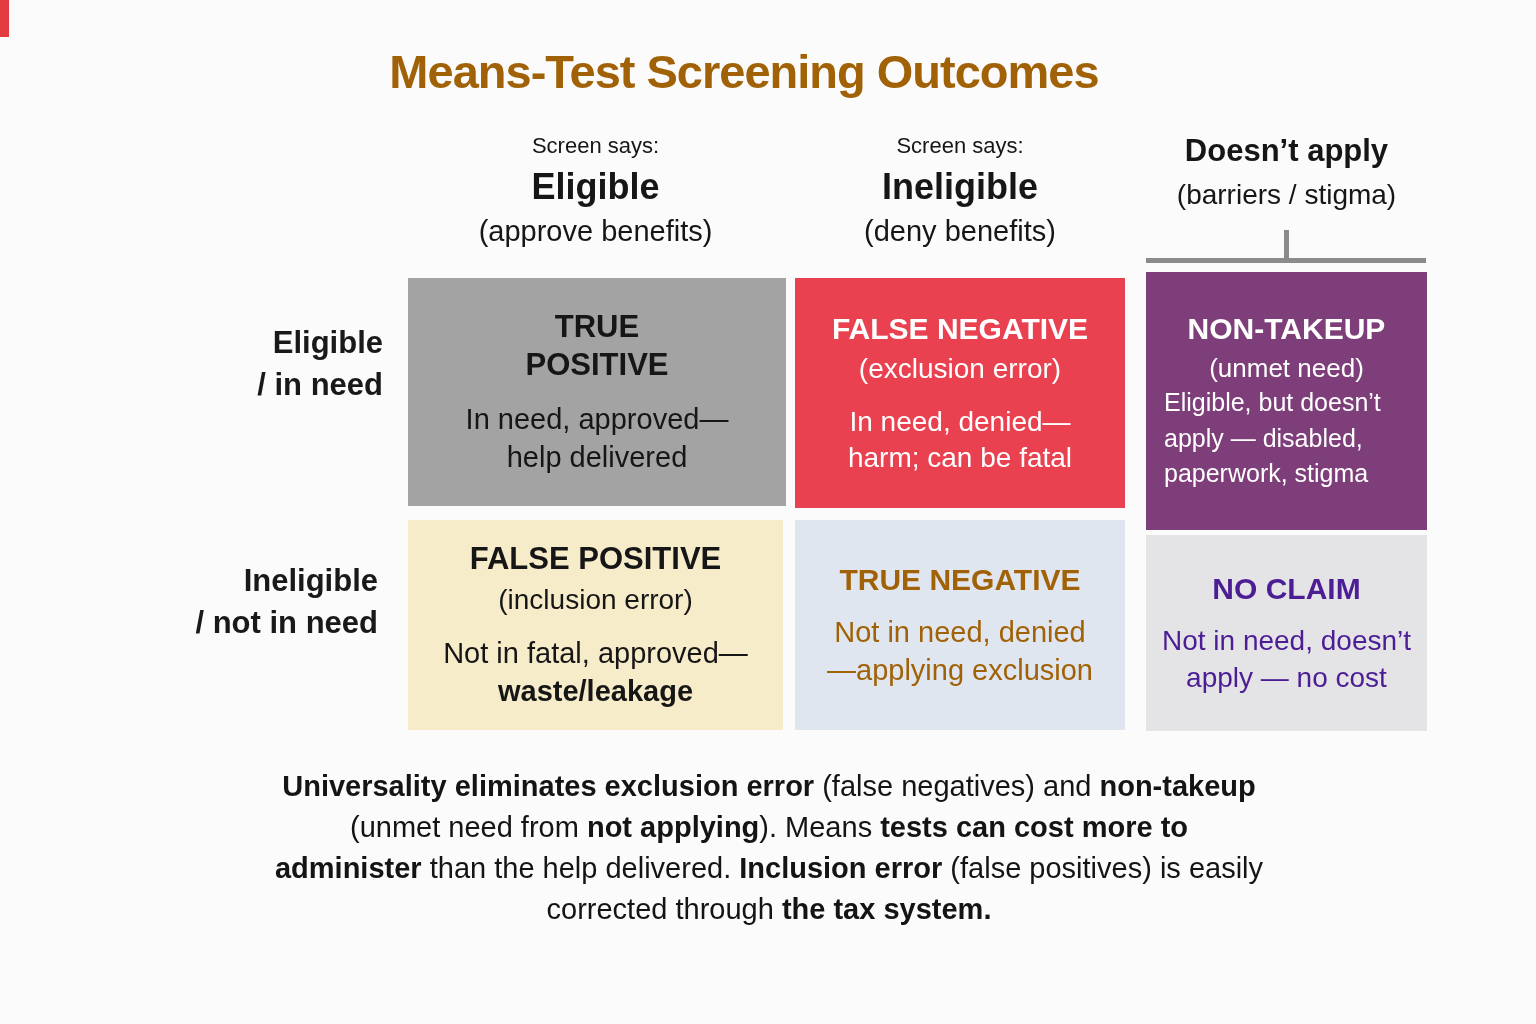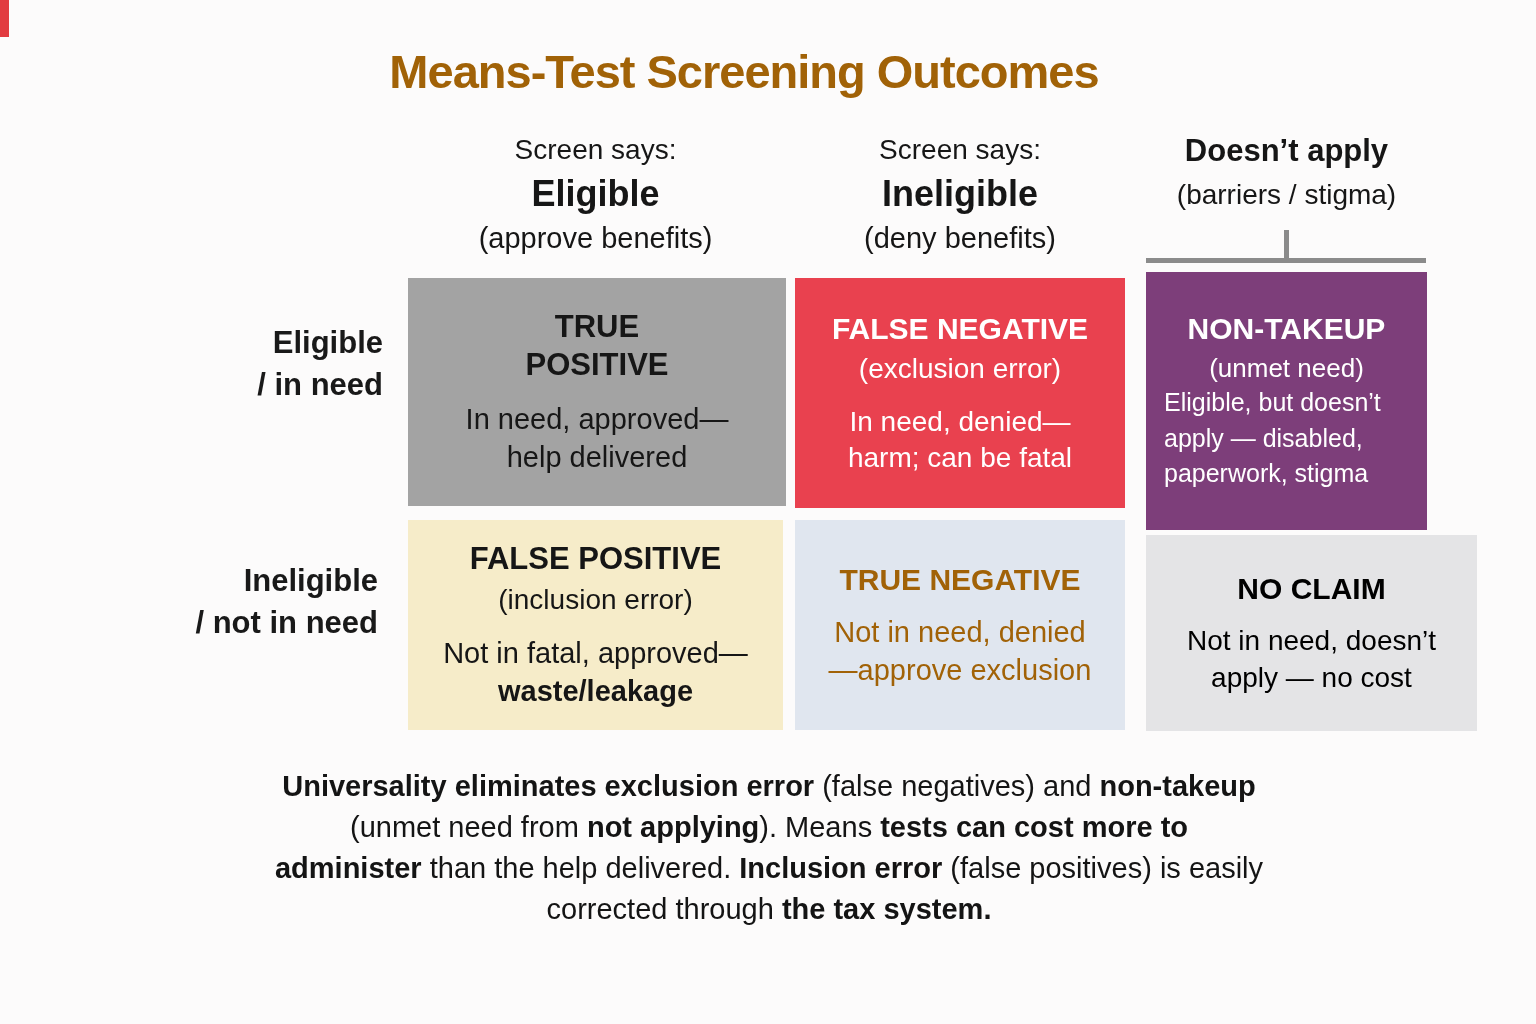--- a/index.html
+++ b/index.html
@@ -13,21 +13,21 @@
   }
   .corner-mark{
     position:absolute;left:0;top:0;width:9px;height:37px;background:#e23b40;
   }
   .title{
     position:absolute;left:0;top:44px;width:1472px;
     text-align:center;font-size:47px;font-weight:700;letter-spacing:-1px;color:#a16207;margin-left:8px;
   }
   
   .colhead{position:absolute;top:132px;text-align:center;line-height:1.25;}
-  .colhead .prefix{font-size:28px;font-weight:400;display:block;}
+  .colhead .prefix{font-size:22px;font-weight:400;display:block;}
   .colhead .label{font-size:36px;font-weight:700;display:block;margin-top:4px;}
   .colhead .sub{font-size:29px;font-weight:400;display:block;margin-top:4px;}
   .colhead-1{left:408px;width:375px;}
   .colhead-2{left:795px;width:330px;}
   .colhead-3{left:1146px;width:281px;}
   .colhead-3 .label{font-size:31px;margin-top:0;}
   .colhead-3 .sub{font-size:28px;margin-top:6px;}
   .bracket-line{position:absolute;left:1146px;top:258px;width:280px;height:5px;background:#8b8b8b;}
   .bracket-tick{position:absolute;left:1284px;top:230px;width:5px;height:30px;background:#8b8b8b;}
   
@@ -38,21 +38,21 @@
   .cell{
     position:absolute;display:flex;flex-direction:column;
     align-items:center;justify-content:center;text-align:center;
     line-height:1.3;
   }
   .cell-tp{left:408px;top:278px;width:378px;height:228px;background:#a3a3a3;text-align:center;}
   .cell-fn{left:795px;top:278px;width:330px;height:230px;background:#e9414f;color:#ffffff;}
   .cell-nt{left:1146px;top:272px;width:281px;height:258px;background:#7d3e7a;color:#ffffff;}
   .cell-fp{left:408px;top:520px;width:375px;height:210px;background:#f6ecc9;}
   .cell-tn{left:795px;top:520px;width:330px;height:210px;background:#e0e6ef;color:#a16207;}
-  .cell-nc{left:1146px;top:535px;width:331px;height:196px;background:#e4e4e6;color:#000000;}
+  .cell-nc{left:1146px;top:535px;width:281px;height:196px;background:#e4e4e6;color:#4c1d95;}
   .cell .head{font-weight:700;font-size:31px;line-height:1.25;}
   .cell-fn .head,.cell-tn .head,.cell-nc .head{font-size:30px;}
   .cell-nt .head{font-size:30px;}
   .cell .subtitle{font-size:28px;margin-top:4px;}
   .cell-nt .subtitle{font-size:26px;}
   .cell .body{font-size:29px;margin-top:16px;}
   .cell-fn .body{font-size:28px;}
   .cell-nc .body{font-size:28px;}
   .cell-nt .body{font-size:25px;text-align:left;align-self:flex-start;padding-left:18px;padding-right:10px;line-height:1.42;margin-top:0;}
   .bold{font-weight:700;}
@@ -136,21 +136,21 @@
     <div class="body">
       <span>Not in fatal, approved—</span><br>
       <span class="bold">waste/leakage</span>
     </div>
   </div>
 
   <div class="cell cell-tn">
     <div class="head">TRUE NEGATIVE</div>
     <div class="body">
       <span>Not in need, denied</span><br>
-      <span>—approve exclusion</span>
+      <span>—applying exclusion</span>
     </div>
   </div>
 
   <div class="cell cell-nc">
     <div class="head">NO CLAIM</div>
     <div class="body">
       <span>Not in need, doesn’t</span><br>
       <span>apply — no cost</span>
     </div>
   </div>

